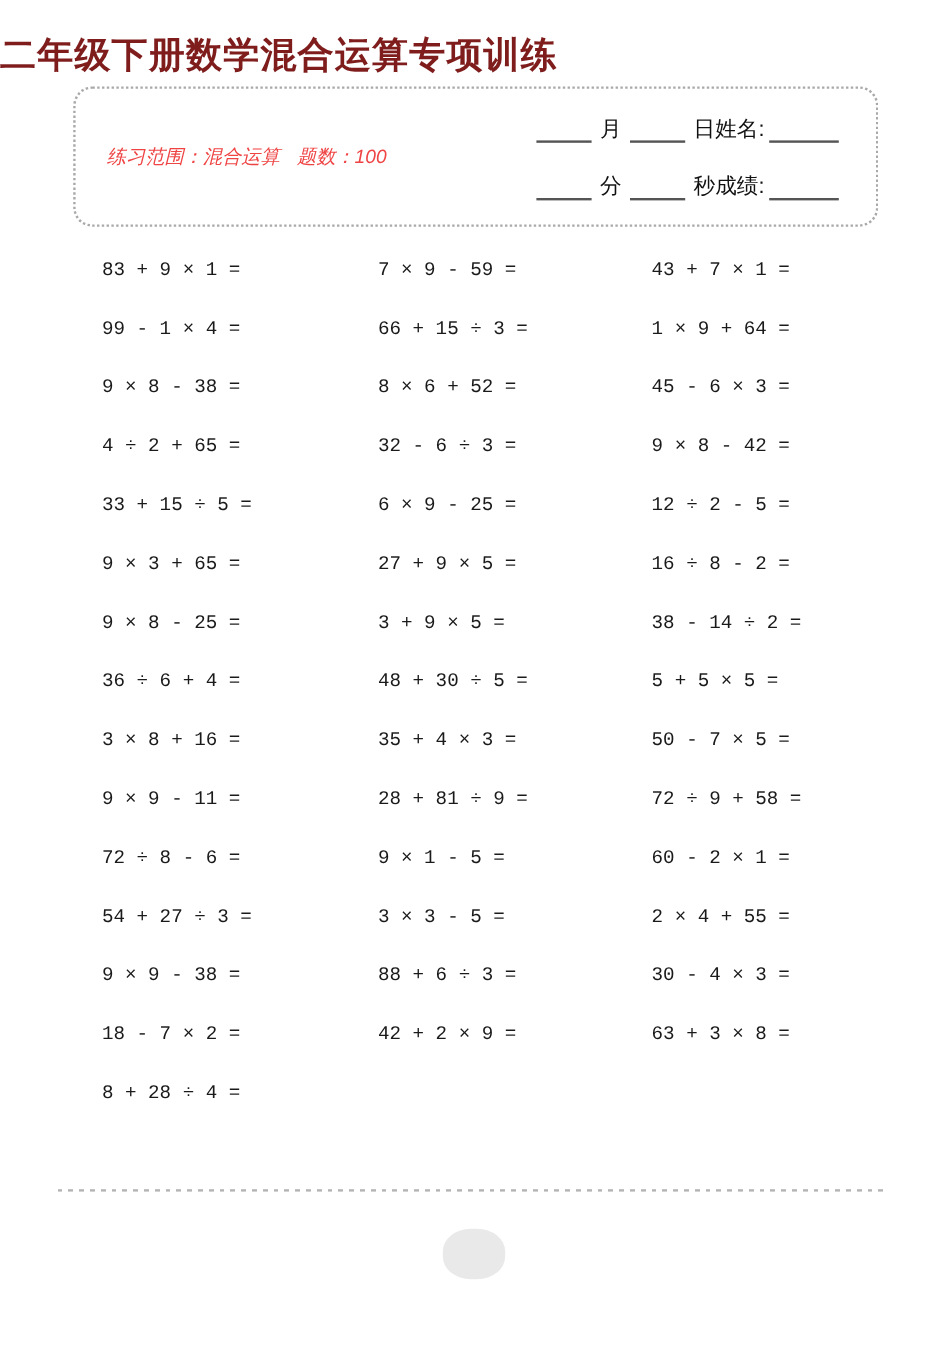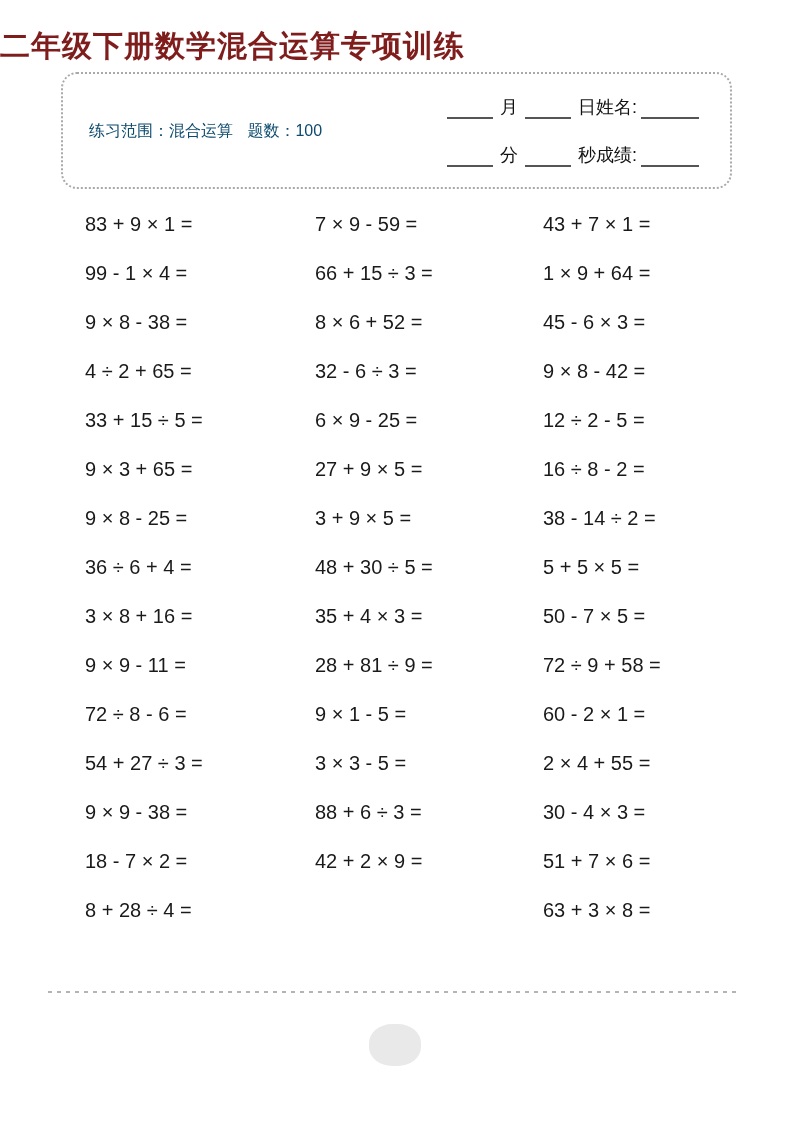--- a/index.html
+++ b/index.html
@@ -11,21 +11,21 @@
     position:absolute; top:26px; left:0; width:100%;
     text-align:left; font-size:30px; font-weight:bold; color:#7f1d1d;
     letter-spacing:1px;
   }
   .header-box {
     position:absolute; left:61px; top:72px; width:671px; height:117px;
     border:2px dotted #a9a9a9; border-radius:16px; box-sizing:border-box;
   }
   .scope-line {
     position:absolute; left:26px; top:50%; transform:translateY(-50%);
-    font-size:16px; color:#0c4a6e; white-space:nowrap;
+    font-size:16px; color:#ef4444; white-space:nowrap;font-style:italic;
   }
   .scope-line .part { margin-right:10px; }
   .fill-area {
     position:absolute; right:24px; top:0; height:100%;
     display:flex; flex-direction:column; justify-content:center; gap:24px;
   }
   .fill-row {
     display:flex; align-items:flex-end; font-size:18px; color:#111;
     white-space:nowrap;
   }
@@ -35,21 +35,21 @@
   }
   .blank.wide { width:58px; margin-left:4px; }
   .label-gap { }
   .problems {
     position:absolute; left:85px; top:200px; width:655px;
     display:grid; grid-template-columns:230px 228px 1fr;
   }
   .prob-col { display:flex; flex-direction:column; }
   .prob-cell {
     height:49px; display:flex; align-items:center;
-    font-family:Liberation Sans, sans-serif; font-size:20px; color:#1a1a1a;
+    font-family:Liberation Mono, monospace; font-size:16px; color:#1a1a1a;
     white-space:nowrap;
   }
   .dashed-divider {
     position:absolute; left:48px; top:991px; width:692px; height:2px;
     background:repeating-linear-gradient(90deg,#b4b4b4 0 4px,transparent 4px 9px);
   }
   .footer-blob {
     position:absolute; left:369px; top:1024px; width:52px; height:42px;
     background:#e9e9e9; border-radius:45%;
   }
@@ -125,19 +125,18 @@
     <div class="prob-cell">9 × 8 - 42 =</div>
     <div class="prob-cell">12 ÷ 2 - 5 =</div>
     <div class="prob-cell">16 ÷ 8 - 2 =</div>
     <div class="prob-cell">38 - 14 ÷ 2 =</div>
     <div class="prob-cell">5 + 5 × 5 =</div>
     <div class="prob-cell">50 - 7 × 5 =</div>
     <div class="prob-cell">72 ÷ 9 + 58 =</div>
     <div class="prob-cell">60 - 2 × 1 =</div>
     <div class="prob-cell">2 × 4 + 55 =</div>
     <div class="prob-cell">30 - 4 × 3 =</div>
-    <div class="prob-cell">51 + 7 × 6 =</div>
     <div class="prob-cell">63 + 3 × 8 =</div>
   </div>
 </div>
 
 <div class="dashed-divider"></div>
 <div class="footer-blob"></div>
 
 </body></html>

